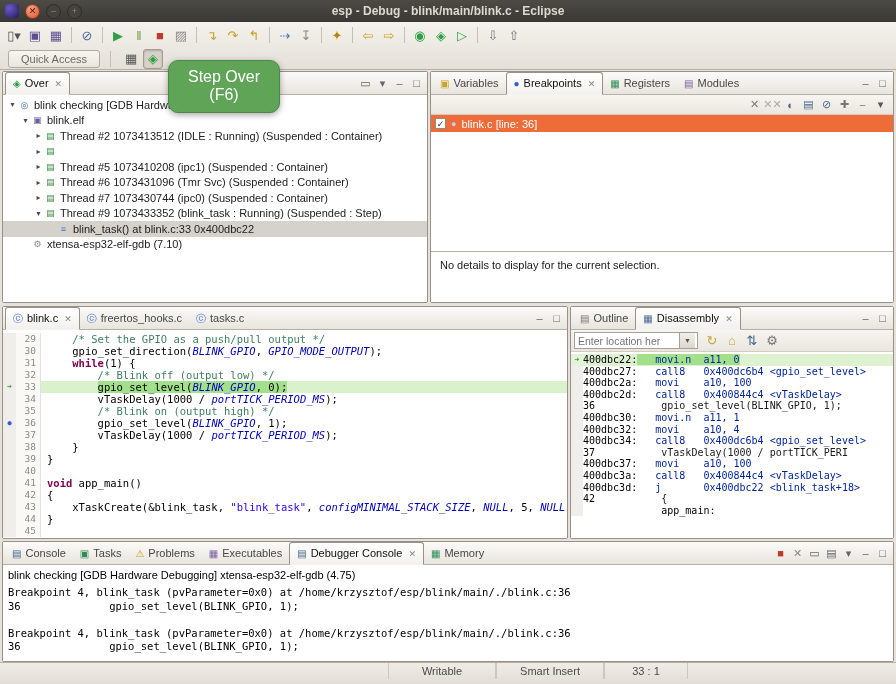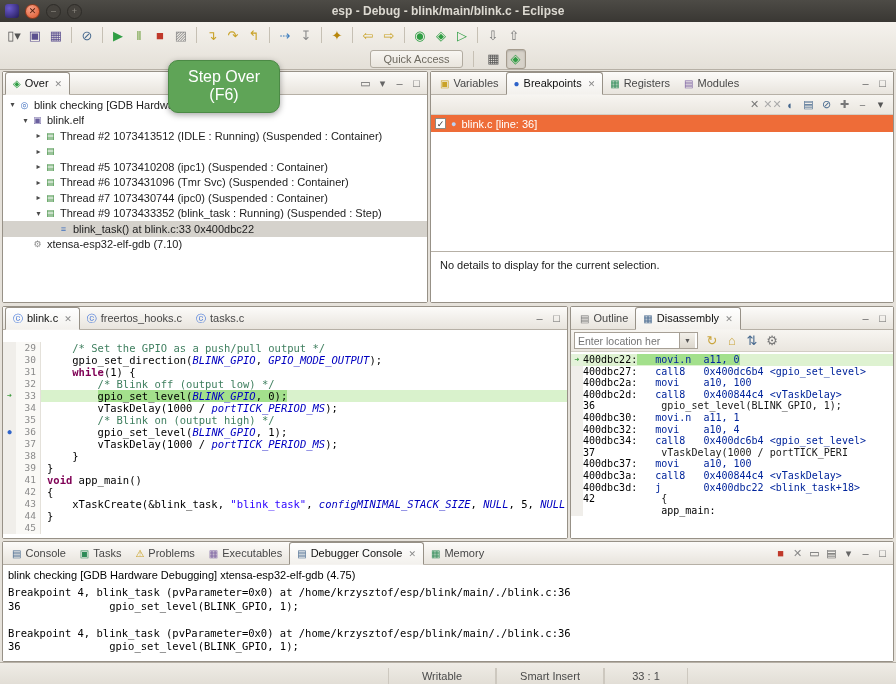--- a/index.html
+++ b/index.html
@@ -10,21 +10,21 @@
 .titlebar{position:absolute;left:0;top:0;width:896px;height:22px;background:linear-gradient(#4d4b46,#393733);display:flex;align-items:center;padding:0 5px;gap:6px;z-index:10}
 .titlebar .title{position:absolute;left:0;right:0;text-align:center;color:#dcd9d1;font-weight:bold;font-size:12px;pointer-events:none}
 .app-icon{width:14px;height:14px;border-radius:3px;background:radial-gradient(circle at 30% 30%,#6a5acd,#221a55);z-index:2}
 .winbtn{width:15px;height:15px;border-radius:50%;display:flex;align-items:center;justify-content:center;font-size:9px;line-height:1;z-index:2}
 .winbtn.close{background:radial-gradient(circle at 35% 30%,#f6a188,#dd5428);color:#4d1c0c;border:1px solid #8f3a1d}
 .winbtn.dim{background:#45423d;border:1px solid #2e2c28;color:#8c8880}
 
 
 .toolbar{position:absolute;left:0;top:22px;width:896px;height:48px;background:linear-gradient(#f5f2ed,#e4e0d8);border-bottom:1px solid #b6b0a6}
 .toolrow1{display:flex;align-items:center;height:26px;padding:0 4px;gap:1px}
-.toolrow2{display:flex;align-items:center;height:21px;padding:0 8px;justify-content:center;gap:6px}
+.toolrow2{display:flex;align-items:center;height:21px;padding:0 8px;justify-content:flex-start;gap:6px}
 .ticn{width:20px;height:20px;display:inline-flex;align-items:center;justify-content:center;font-size:13px;border:1px solid transparent;border-radius:3px;flex:none}
 .ticn.pressed{background:#d7d2c9;border-color:#a59c8e;box-shadow:inset 0 1px 2px rgba(0,0,0,.2)}
 .tsep{width:1px;height:16px;background:#c6c0b4;margin:0 4px;flex:none}
 .quick-access{border:1px solid #b1aba0;border-radius:3px;padding:2px 12px;color:#6d695f;background:linear-gradient(#f8f6f2,#e9e5dd);font-size:11px}
 
 
 .step-tooltip{position:absolute;left:168px;top:60px;width:112px;padding:7px 4px 8px;background:#5fa457;border:1px solid #4b8a45;border-radius:10px;color:#fff;text-align:center;z-index:99;box-shadow:0 2px 6px rgba(0,0,0,.35)}
 .step-tooltip div{font-size:16px;line-height:18px}
 
 
@@ -48,21 +48,21 @@
 .ttext{overflow:hidden}
 
 
 .bp-list{height:136px;background:#fff}
 .bp-row{display:flex;align-items:center;height:17px;background:#ee6c38;color:#fff;gap:5px;padding-left:4px}
 .bp-check{width:11px;height:11px;background:#fff;border:1px solid #8f8a82;color:#333;font-size:9px;display:flex;align-items:center;justify-content:center;flex:none}
 .bp-dot{color:#bcd2f5;font-size:9px}
 .bp-detail{flex:1;border-top:1px solid #b6b0a6;background:#fff;padding:7px 9px;font-size:11px;color:#1a1a1a}
 
 
-.codebody{flex:1;background:#fff;font-family:"DejaVu Sans Mono","Liberation Mono",monospace;font-size:10.5px;line-height:12px;overflow:hidden;padding-top:12px}
+.codebody{flex:1;background:#fff;font-family:"DejaVu Sans Mono","Liberation Mono",monospace;font-size:10.5px;line-height:12px;overflow:hidden;padding-top:3px}
 .cline{display:flex;height:12px;white-space:pre}
 .cmark{width:13px;flex:none;background:#f0eeea;text-align:center;font-size:8px;line-height:12px;color:#3e9b3e}
 .cmark.bpdot{color:#2e63c9;font-size:7px}
 .cnum{width:25px;flex:none;text-align:right;padding-right:4px;color:#8a8a8a;background:#faf9f6;border-right:1px solid #e4e1da;font-size:9.5px;line-height:12px}
 .ccode{padding-left:6px;flex:1}
 .curline .ccode{background:#d9f2cc}
 .stmt-hl{background:#a3e08c}
 .tk-d{color:#000}
 .tk-c{color:#3f7f5f}
 .tk-k{color:#7f0055;font-weight:bold}
@@ -86,21 +86,21 @@
 .dsn{color:#000}
 .dst{color:#1a1a1a}
 .dlb{color:#000}
 
 
 .consbody{flex:1;background:#fff;overflow:hidden}
 .cons-header{font-size:11px;padding:4px 5px 2px;color:#000}
 .cons-out{font-family:"DejaVu Sans Mono","Liberation Mono",monospace;font-size:10.5px;line-height:13.5px;padding:3px 5px;white-space:pre;color:#000}
 
 
-.statusbar{position:absolute;left:0;top:662px;width:896px;height:22px;background:linear-gradient(#efece6,#e2ded6);border-top:1px solid #b6b0a6;display:flex;align-items:flex-end;font-size:11px;color:#4a4a4a}
+.statusbar{position:absolute;left:0;top:662px;width:896px;height:22px;background:linear-gradient(#efece6,#e2ded6);border-top:1px solid #b6b0a6;display:flex;align-items:flex-start;font-size:11px;color:#4a4a4a}
 .sb-cell{width:108px;text-align:center;border-left:1px solid #cdc8bf;border-right:1px solid #cdc8bf;height:16px;line-height:16px}
 .sb-first{margin-left:388px}
 </style>
 </head>
 <body>
 
 <div class="titlebar">
   <span class="app-icon"></span>
   <span class="winbtn close">✕</span>
   <span class="winbtn dim">–</span>
@@ -297,20 +297,21 @@
       <div class="cline"><span class="cmark"></span><span class="cnum">30</span><span class="ccode"><span class="tk-d">    </span><span class="tk-f">gpio_set_direction</span><span class="tk-d">(</span><span class="tk-m">BLINK_GPIO</span><span class="tk-d">, </span><span class="tk-m">GPIO_MODE_OUTPUT</span><span class="tk-d">);</span></span></div>
       <div class="cline"><span class="cmark"></span><span class="cnum">31</span><span class="ccode"><span class="tk-d">    </span><span class="tk-k">while</span><span class="tk-d">(1) {</span></span></div>
       <div class="cline"><span class="cmark"></span><span class="cnum">32</span><span class="ccode"><span class="tk-c">        /* Blink off (output low) */</span></span></div>
       <div class="cline curline"><span class="cmark">➜</span><span class="cnum">33</span><span class="ccode"><span class="tk-d">        </span><span class="tk-f stmt-hl">gpio_set_level</span><span class="tk-d stmt-hl">(</span><span class="tk-m stmt-hl">BLINK_GPIO</span><span class="tk-d stmt-hl">, 0);</span></span></div>
       <div class="cline"><span class="cmark"></span><span class="cnum">34</span><span class="ccode"><span class="tk-d">        </span><span class="tk-f">vTaskDelay</span><span class="tk-d">(1000 / </span><span class="tk-m">portTICK_PERIOD_MS</span><span class="tk-d">);</span></span></div>
       <div class="cline"><span class="cmark"></span><span class="cnum">35</span><span class="ccode"><span class="tk-c">        /* Blink on (output high) */</span></span></div>
       <div class="cline"><span class="cmark bpdot">●</span><span class="cnum">36</span><span class="ccode"><span class="tk-d">        </span><span class="tk-f">gpio_set_level</span><span class="tk-d">(</span><span class="tk-m">BLINK_GPIO</span><span class="tk-d">, 1);</span></span></div>
       <div class="cline"><span class="cmark"></span><span class="cnum">37</span><span class="ccode"><span class="tk-d">        </span><span class="tk-f">vTaskDelay</span><span class="tk-d">(1000 / </span><span class="tk-m">portTICK_PERIOD_MS</span><span class="tk-d">);</span></span></div>
       <div class="cline"><span class="cmark"></span><span class="cnum">38</span><span class="ccode"><span class="tk-d">    }</span></span></div>
       <div class="cline"><span class="cmark"></span><span class="cnum">39</span><span class="ccode"><span class="tk-d">}</span></span></div>
+      <div class="cline"><span class="cmark"></span><span class="cnum">40</span><span class="ccode"></span></div>
       <div class="cline"><span class="cmark"></span><span class="cnum">41</span><span class="ccode"><span class="tk-k">void</span><span class="tk-d"> app_main()</span></span></div>
       <div class="cline"><span class="cmark"></span><span class="cnum">42</span><span class="ccode"><span class="tk-d">{</span></span></div>
       <div class="cline"><span class="cmark"></span><span class="cnum">43</span><span class="ccode"><span class="tk-d">    xTaskCreate(&amp;blink_task, </span><span class="tk-s">"blink_task"</span><span class="tk-d">, </span><span class="tk-m">configMINIMAL_STACK_SIZE</span><span class="tk-d">, </span><span class="tk-m">NULL</span><span class="tk-d">, 5, </span><span class="tk-m">NULL</span><span class="tk-d">);</span></span></div>
       <div class="cline"><span class="cmark"></span><span class="cnum">44</span><span class="ccode"><span class="tk-d">}</span></span></div>
       <div class="cline"><span class="cmark"></span><span class="cnum">45</span><span class="ccode"></span></div>
     </div>
 </div>
 
 <div class="panel" style="left:570px;top:306px;width:324px;height:233px">
   <div class="tabbar">

